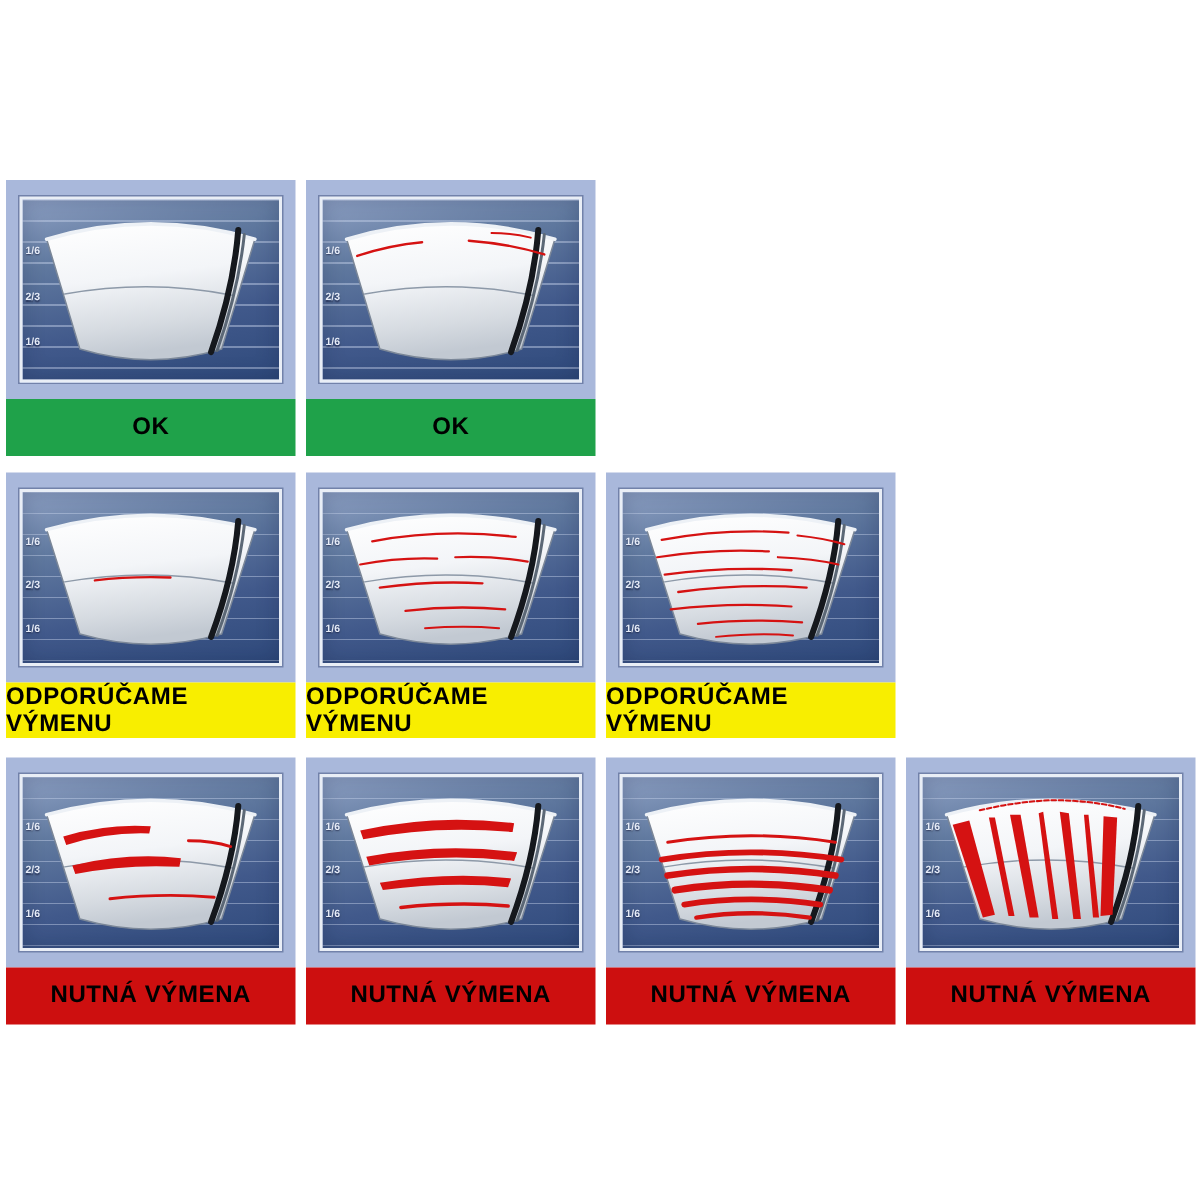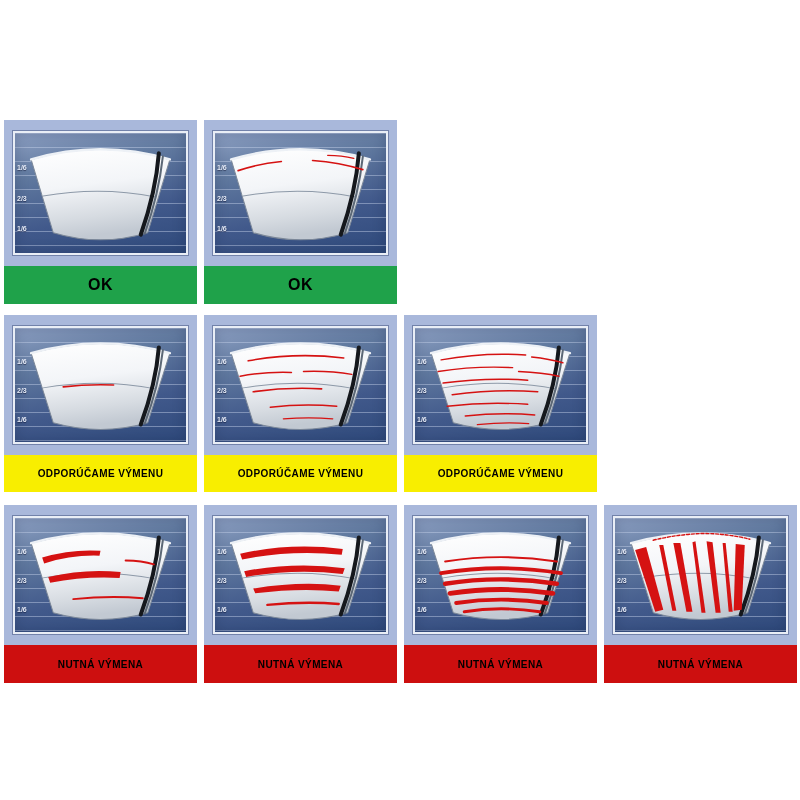--- a/index.html
+++ b/index.html
@@ -27,21 +27,21 @@
     font-size:7px;line-height:8px;font-weight:bold;color:#e6ecf8;
     text-shadow:0 1px 1px rgba(0,0,30,.5);
   }
   .z0{top:26%;} .z1{top:52%;} .z2{top:77%;}
   .bar{
     position:absolute;left:0;right:0;bottom:0;
     display:flex;align-items:center;justify-content:center;
     color:#000;font-weight:bold;letter-spacing:.4px;
   }
   .bar.ok{font-size:16px;}
-  .bar.warn,.bar.replace{font-size:10px;margin-top:44px;}
+  .bar.warn,.bar.replace{font-size:16px;margin-top:44px;}
 </style>
 </head>
 <body>
 
 <div id="root">
     <div class="cell" style="left: 4px; top: 120px; width: 193px; height: 184px;">
       <div class="diagram" style="height: 146px; background: rgb(169, 184, 219);">
         <div class="panel">
           <span class="zone z0">1/6</span>
           <span class="zone z1">2/3</span>

